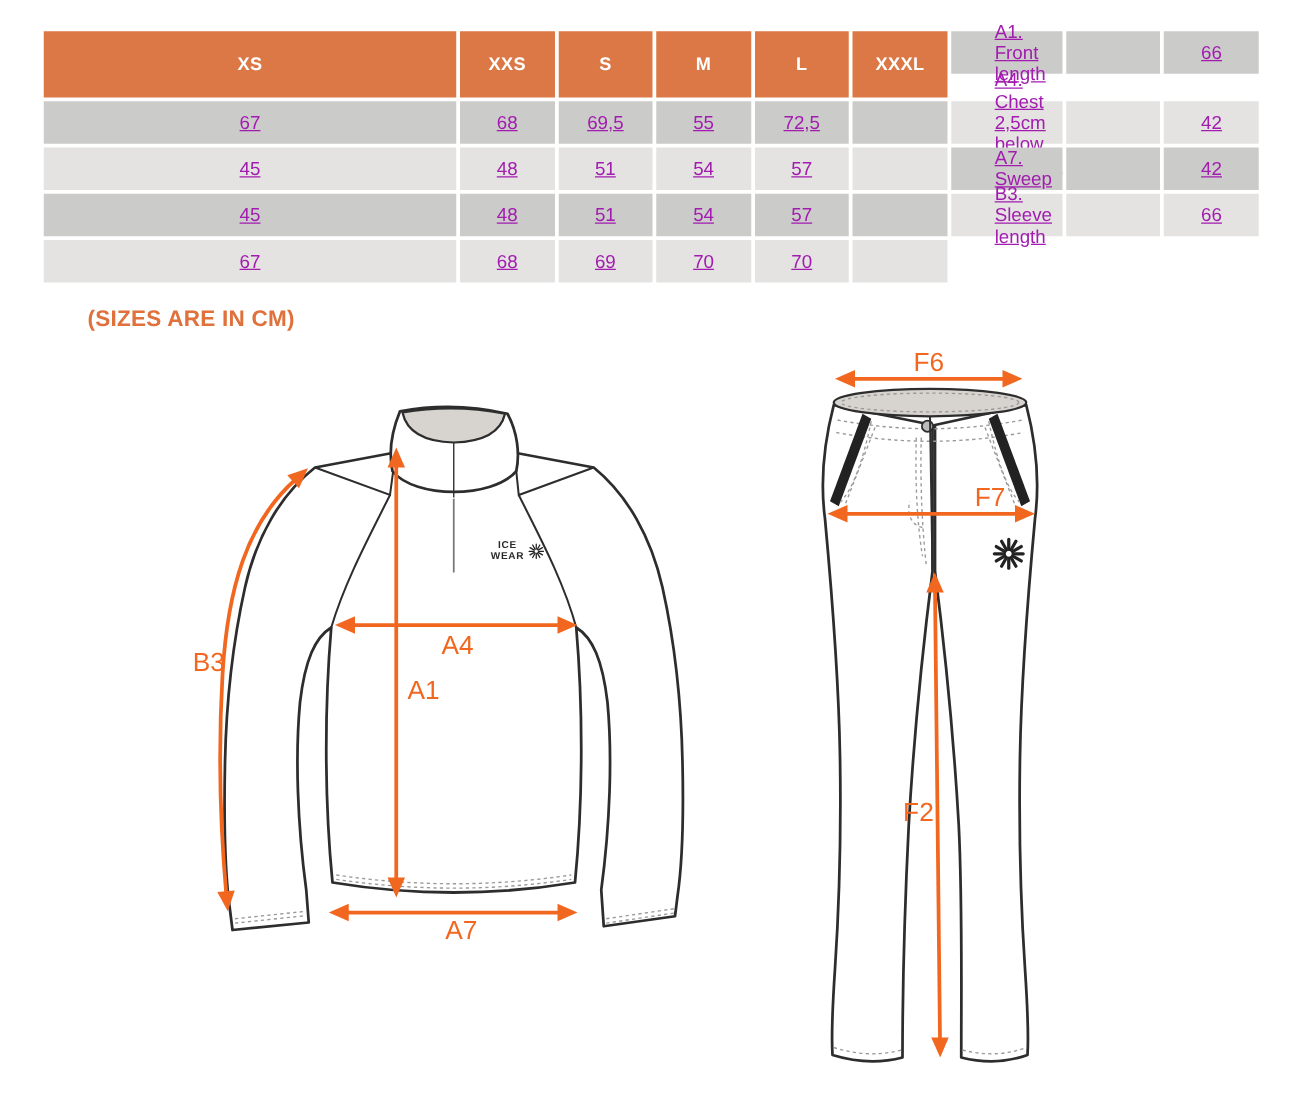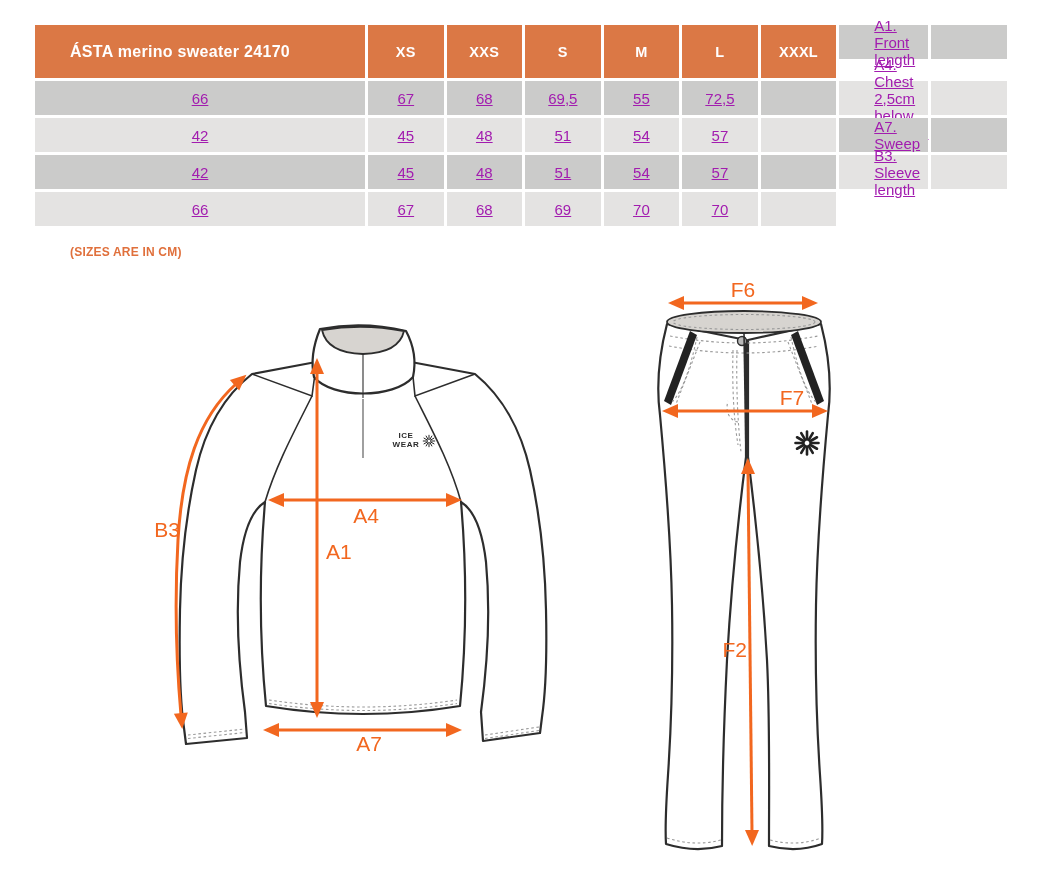--- a/index.html
+++ b/index.html
@@ -9,21 +9,21 @@
   
   .size-table{position:absolute;left:35px;top:25px;width:972px;
               display:grid;grid-template-columns:330px repeat(8,1fr);gap:3px;}
   .cell{display:flex;align-items:center;justify-content:center;box-sizing:border-box;}
   .hcell{background:#DB7845;color:#ffffff;font-weight:bold;height:53px;font-size:14.5px;letter-spacing:.3px;}
   .hcell.title{justify-content:flex-start;padding-left:35px;font-size:16px;}
   .dcell{height:34px;font-size:15px;color:#a21caf;text-decoration:underline;}
   .dcell.label{justify-content:flex-start;padding-left:35px;}
   .r0{background:#CBCBCA;} .r1{background:#E4E3E2;} .r2{background:#CBCBCA;} .r3{background:#E4E3E2;}
 
-  .sizes-note{position:absolute;left:70px;top:245px;font-size:12px;font-weight:bold;
+  .sizes-note{position:absolute;left:70px;top:245px;font-size:18px;font-weight:bold;
               color:#E0703C;letter-spacing:.2px;}
 
   
   .diagrams{position:absolute;left:0;top:280px;}
   svg .outline{fill:#ffffff;stroke:#2d2d2d;stroke-width:2.2;stroke-linejoin:round;}
   svg .seam{fill:none;stroke:#2d2d2d;stroke-width:1.6;}
   svg .thin{fill:none;stroke:#2d2d2d;stroke-width:1.1;}
   svg .stitch{fill:none;stroke:#9a9a9a;stroke-width:1.1;stroke-dasharray:2.6 2.6;}
   svg .grayfill{fill:#D7D4D0;stroke:#2d2d2d;stroke-width:1.8;}
   svg .arrow{fill:none;stroke:#F2671F;stroke-width:3;}
@@ -31,21 +31,20 @@
   svg .logo-text{fill:#2b2b2b;font-size:8px;font-weight:bold;letter-spacing:.6px;}
   svg .spoke{stroke:#222222;stroke-width:2.6;stroke-linecap:round;}
   svg .spoke-sm{stroke:#222222;stroke-width:2;stroke-linecap:round;}
 </style>
 </head>
 <body>
 
 <div class="canvas">
 
   <div class="size-table">
-    <div class="cell hcell title">ÁSTA merino sweater 24170</div>
     <div class="cell hcell">XS</div>
     <div class="cell hcell">XXS</div>
     <div class="cell hcell">S</div>
     <div class="cell hcell">M</div>
     <div class="cell hcell">L</div>
     <div class="cell hcell">XXXL</div>
 
     <div class="cell dcell label r0">A1. Front length</div>
     <div class="cell dcell r0"></div>
     <div class="cell dcell r0">66</div>

